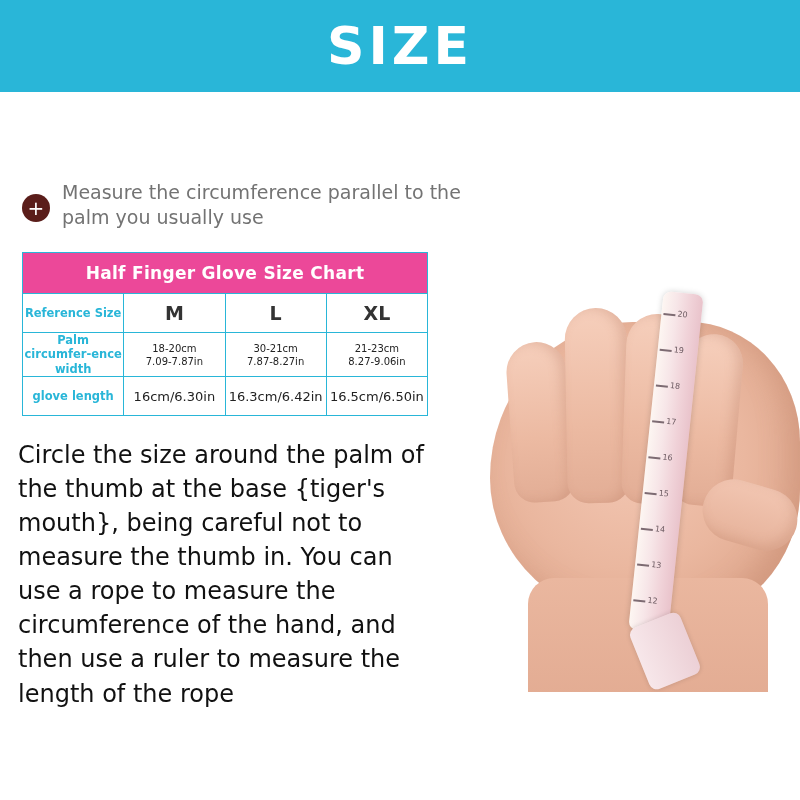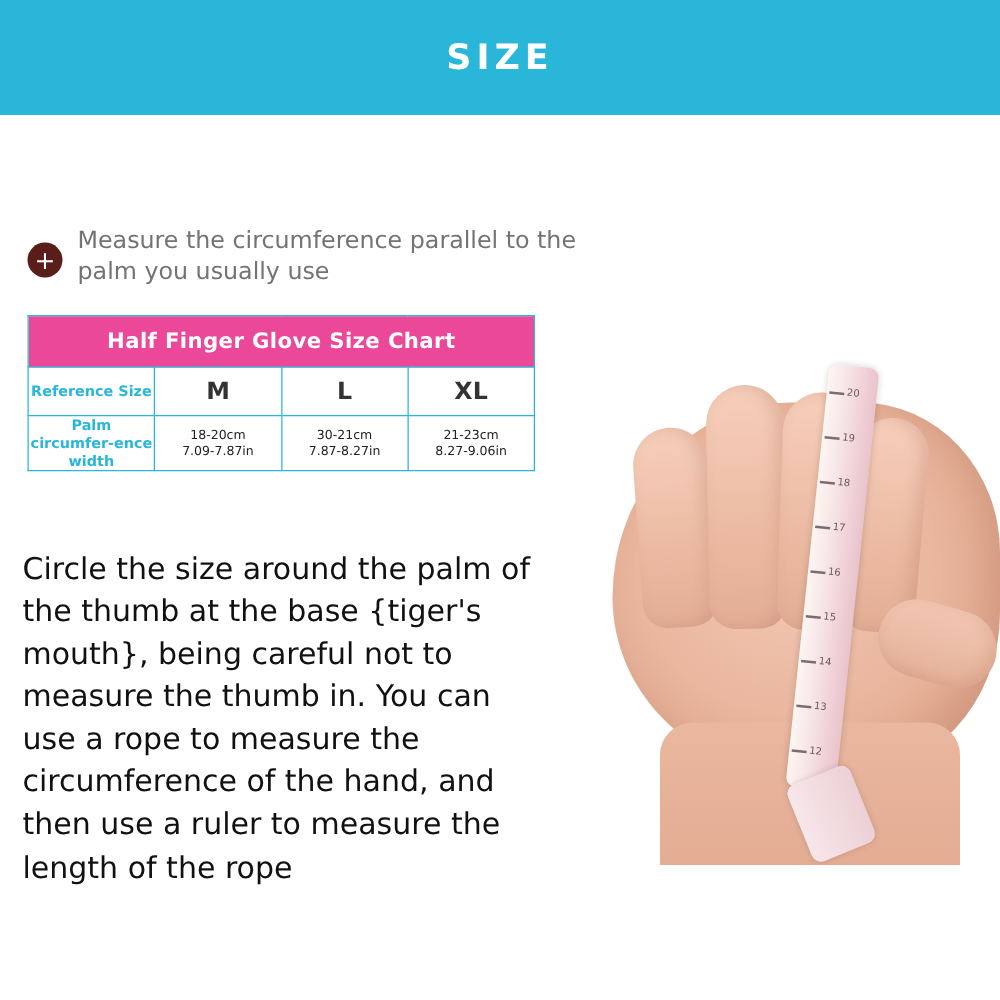--- a/index.html
+++ b/index.html
@@ -20,21 +20,21 @@
     width: 800px;
     height: 92px;
     background: #29b6d8;
     display: flex;
     align-items: center;
     justify-content: center;
     box-sizing: border-box;
   }
   .header-title {
     color: #ffffff;
-    font-size: 28px;
+    font-size: 52px;
     font-weight: bold;
     letter-spacing: 4px;
     line-height: 1;
     font-family: "DejaVu Sans", "Liberation Sans", sans-serif;
     text-align: right;
   }
 
   
   .content {
     position: relative;
@@ -302,19 +302,25 @@
     </tr>
     <tr>
       <td class="row-label"><span style="white-space:pre-line">Palm circumfer-ence width</span></td>
       <td class="cell-val" style="white-space:pre-line">18-20cm
 7.09-7.87in</td>
       <td class="cell-val" style="white-space:pre-line">30-21cm
 7.87-8.27in</td>
       <td class="cell-val" style="white-space:pre-line">21-23cm
 8.27-9.06in</td>
     </tr>
+    <tr>
+      <td class="row-label">glove length</td>
+      <td class="cell-val-single">16cm/6.30in</td>
+      <td class="cell-val-single">16.3cm/6.42in</td>
+      <td class="cell-val-single">16.5cm/6.50in</td>
+    </tr>
   </tbody>
     </table>
 
   <div class="para">Circle the size around the palm of the thumb at the base {tiger's mouth}, being careful not to measure the thumb in. You can use a rope to measure the circumference of the hand, and then use a ruler to measure the length of the rope</div>
 
 
 </div>
 
 </body></html>

